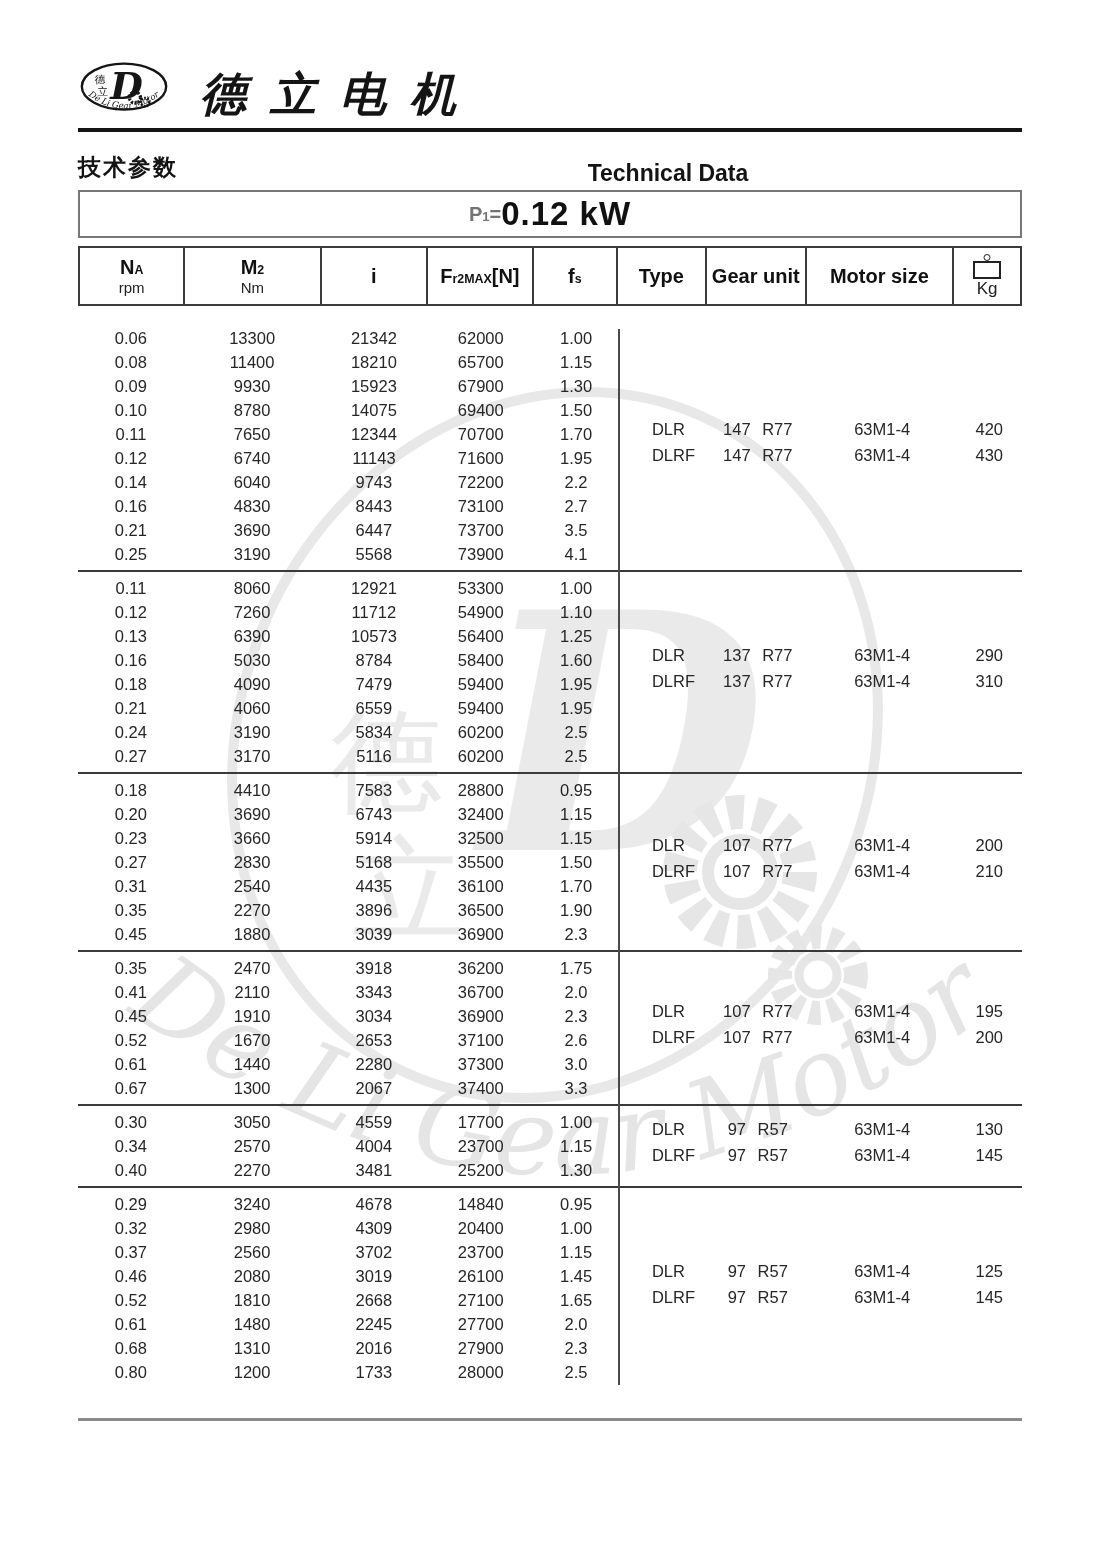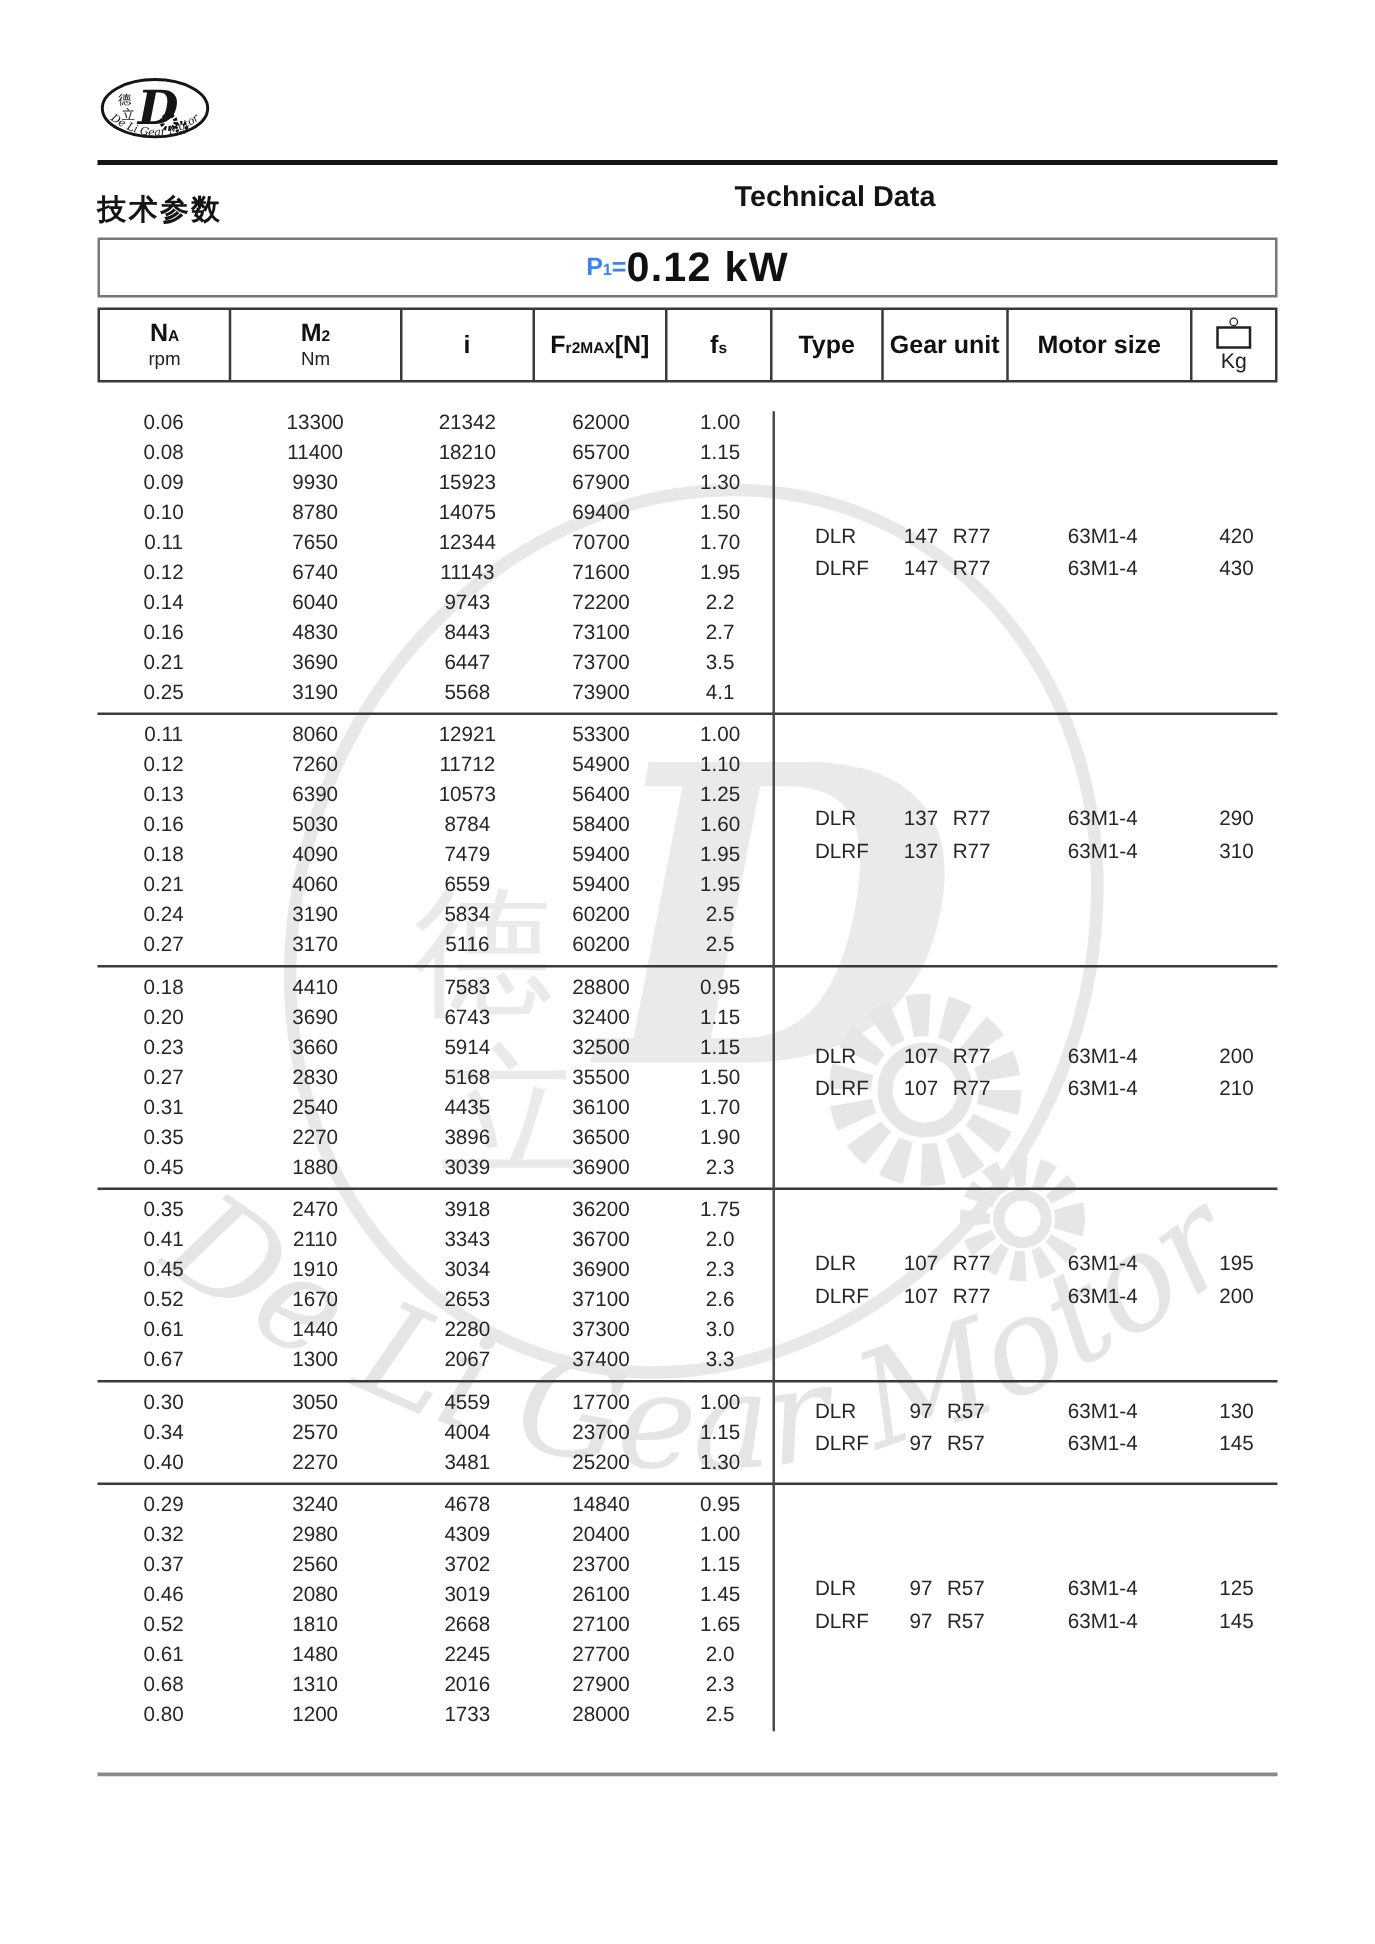--- a/index.html
+++ b/index.html
@@ -14,26 +14,26 @@
   
   .logo-row { display:flex; align-items:flex-start; padding-top:60px; height:128px; }
   .brand-title {
     font-family:"DejaVu Serif", "Liberation Serif", serif;
     font-weight:bold; font-size:46px; letter-spacing:24px; color:#141414;
     margin-left:30px; margin-top:4px; font-style:italic;
   }
   .top-rule { height:4px; background:#141414; }
   .subtitle-row { position:relative; height:46px; margin-top:12px; }
   .subtitle-cn { font-size:23px; font-weight:bold; color:#141414; letter-spacing:2px; padding-top:8px; display:inline-block; }
-  .subtitle-en { position:absolute; left:62.5%; top:0; transform:translateX(-50%); font-size:23px; font-weight:bold; color:#141414; }
+  .subtitle-en { position:absolute; left:62.5%; top:16px; transform:translateX(-50%); font-size:23px; font-weight:bold; color:#141414; }
 
   .power-box {
     border:2px solid #777; height:48px; display:flex; align-items:center; justify-content:center;
   }
-  .power-prefix { font-weight:bold; font-size:20px; color:#3b82f6; }
+  .power-prefix { font-weight:bold; font-size:20px; color:#737373; }
   .power-sub { font-size:13px; font-weight:bold; }
   .power-value { font-weight:bold; font-size:33px; color:#111; letter-spacing:1px; }
 
   
   .cols-header { display:flex; border:2px solid #3a3a3a; height:60px; margin-top:8px; background:#fff; }
   .col-cell {
     display:flex; flex-direction:column; align-items:center; justify-content:center;
     border-right:2px solid #3a3a3a; line-height:1.15;
   }
   .col-cell:last-child { border-right:none; }
@@ -99,20 +99,21 @@
         <text x="35" y="43" font-size="41" font-weight="bold" font-style="italic" font-family="DejaVu Serif, serif" fill="#151515">D</text>
         <circle cx="62" cy="41" r="6" fill="none" stroke="#151515" stroke-width="3.6" stroke-dasharray="2.2 1.6"></circle>
         <circle cx="73" cy="46" r="4.4" fill="none" stroke="#151515" stroke-width="3" stroke-dasharray="1.8 1.4"></circle>
         <text x="18" y="25" font-size="11.5" fill="#151515" font-family="DejaVu Serif, serif">德</text>
         <text x="21" y="38" font-size="11.5" fill="#151515" font-family="DejaVu Serif, serif">立</text>
         <path id="logo-arc" d="M 5,34 Q 50,72 95,34" fill="none"></path>
         <text font-size="9.5" font-style="italic" font-family="DejaVu Serif, serif" fill="#151515">
           <textPath href="#logo-arc" startOffset="50%" text-anchor="middle">De Li Gear Motor</textPath>
         </text>
       </svg>
+      <div class="brand-title">德立电机</div>
     </div>
 
     <div class="top-rule"></div>
 
     <div class="subtitle-row">
       <span class="subtitle-cn">技术参数</span>
       <span class="subtitle-en">Technical Data</span>
     </div>
 
     <div class="power-box">

